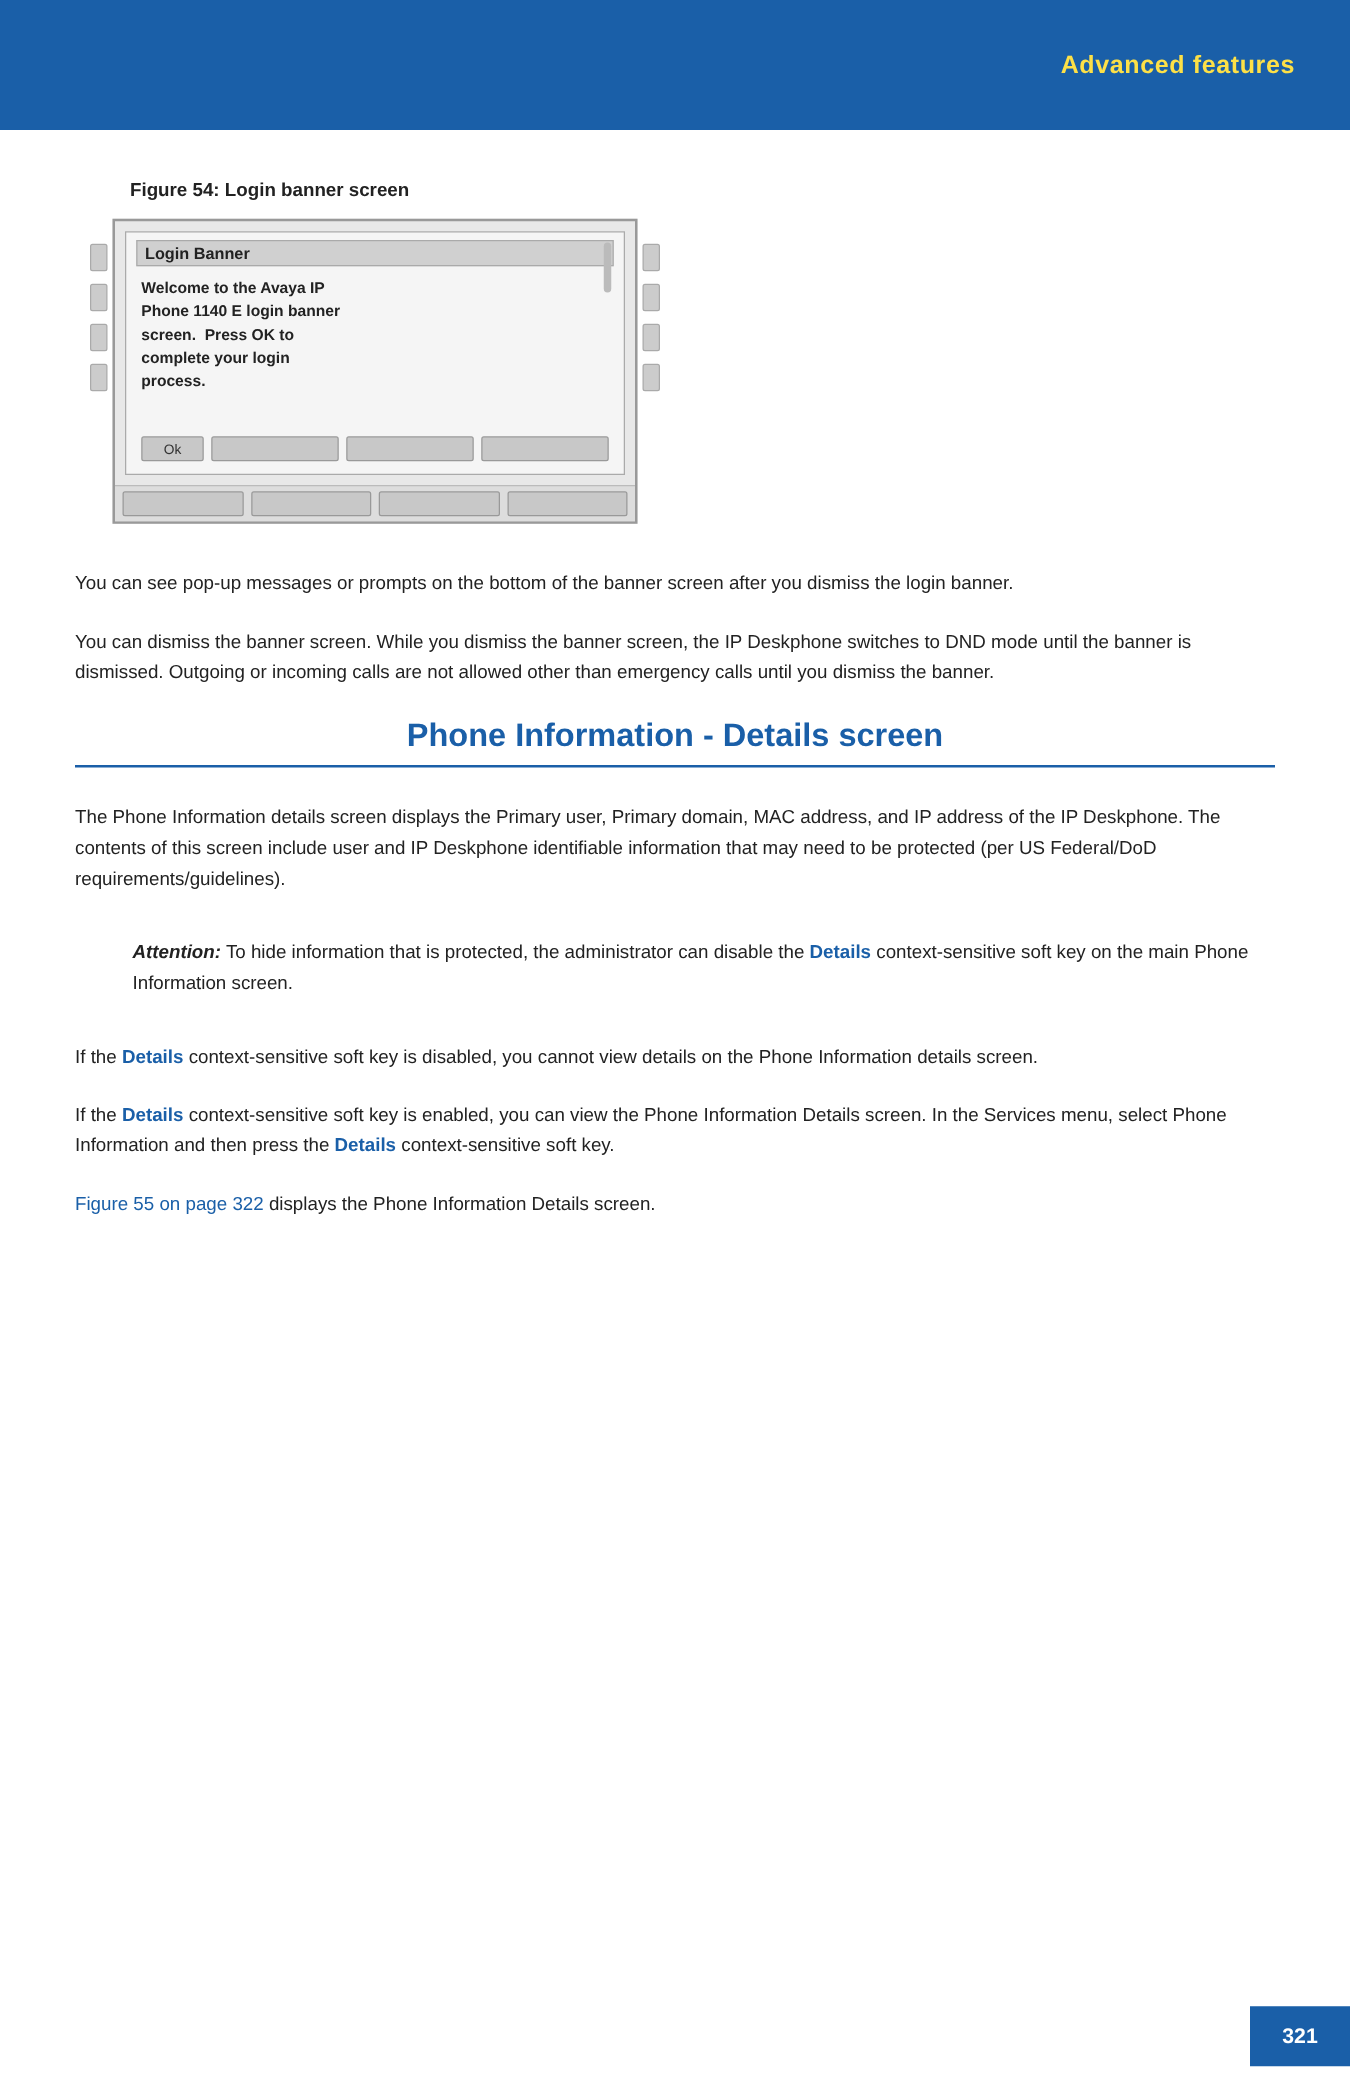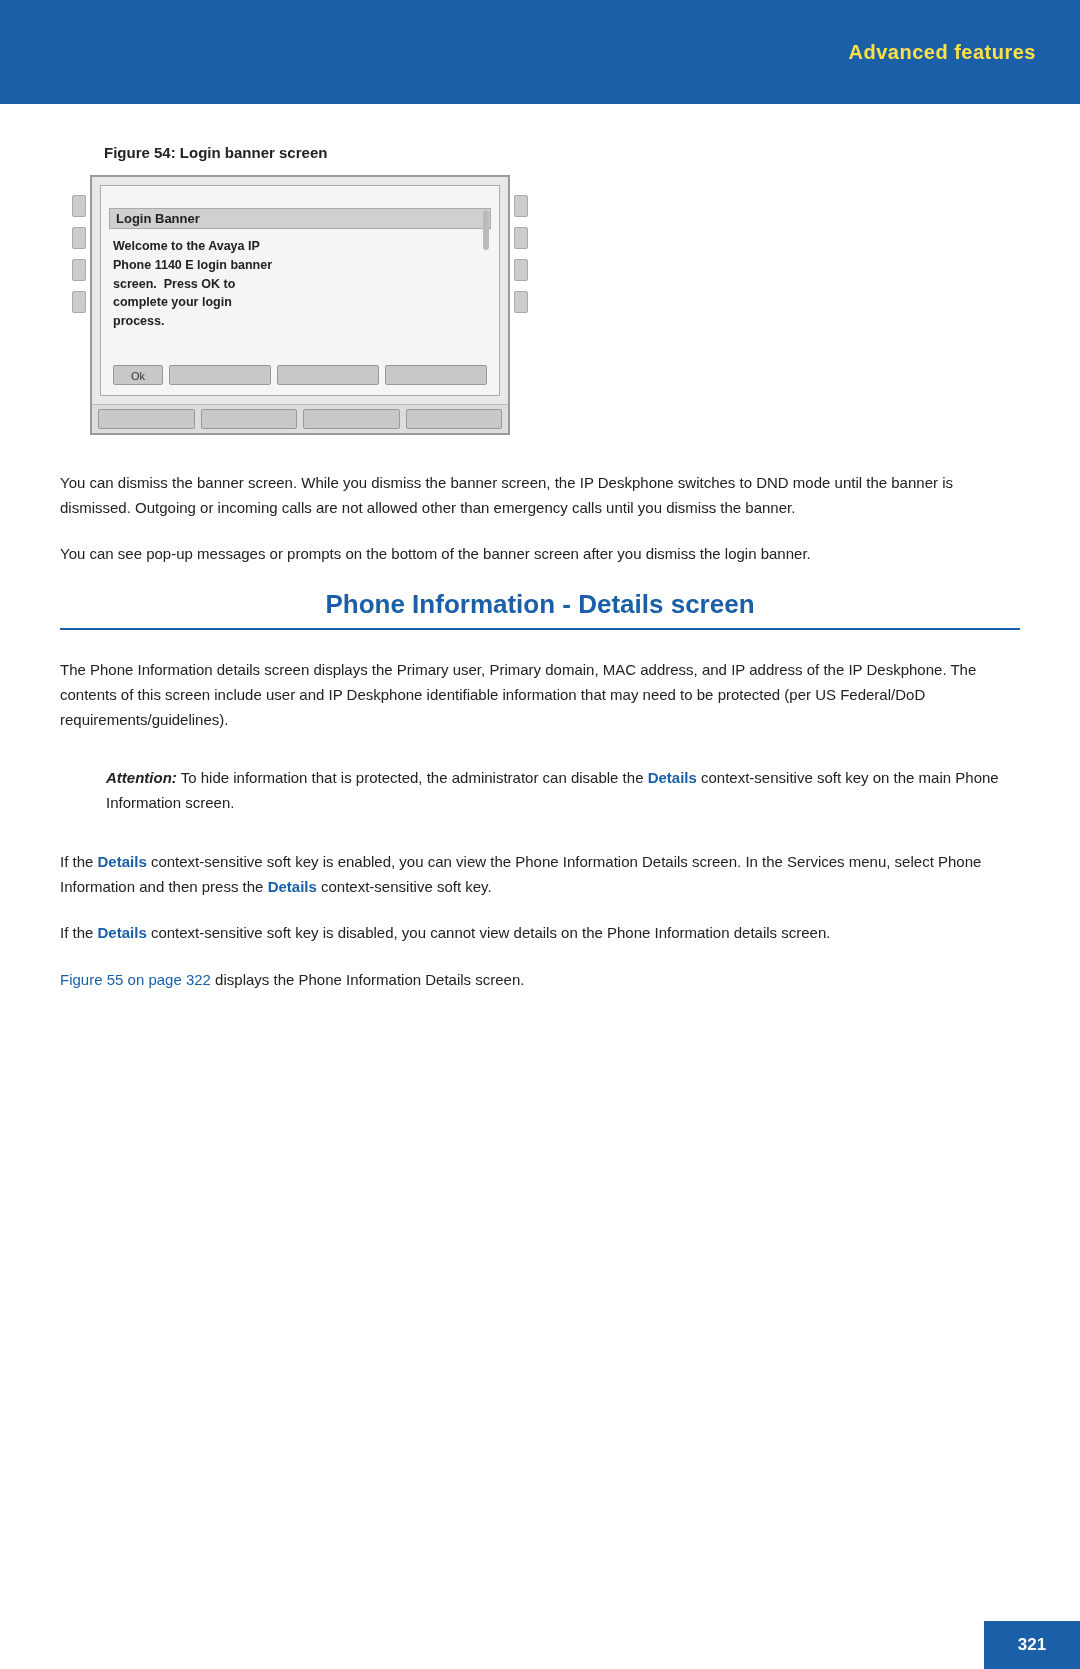--- a/index.html
+++ b/index.html
@@ -57,21 +57,21 @@
       width: 420px;
       background: #e8e8e8;
       padding: 0;
       position: relative;
     }
 
     .phone-screen-inner {
       border: 1px solid #aaa;
       margin: 8px;
       background: #f5f5f5;
-      padding: 22px 8px 8px 8px;
+      padding: 6px 8px 8px 8px;
     }
 
     .phone-screen-titlebar {
       background: #d0d0d0;
       border: 1px solid #aaa;
       padding: 2px 6px;
       font-size: 13px;
       font-weight: bold;
       color: #222;
       margin-bottom: 6px;
@@ -187,23 +187,23 @@
     }
 
     .link-inline {
       color: #1a5fa8;
       text-decoration: none;
     }
 
     
     .page-footer {
       position: absolute;
-      bottom: 0;
+      bottom: 16px;
       right: 0;
-      width: 96px;
+      width: 80px;
       height: 48px;
       background: #1a5fa8;
       display: flex;
       align-items: center;
       justify-content: center;
     }
 
     .page-number {
       color: #fff;
       font-weight: bold;
@@ -277,44 +277,44 @@
       <div class="phone-side-keys-right">
         <div class="side-key"></div>
         <div class="side-key"></div>
         <div class="side-key"></div>
         <div class="side-key"></div>
       </div>
     </div>
   </div>
 
   
+  <p class="para">You can see pop-up messages or prompts on the bottom of the banner screen after you dismiss the login banner.</p>
+
+  
   <p class="para">You can dismiss the banner screen. While you dismiss the banner screen, the IP Deskphone switches to DND mode until the banner is dismissed. Outgoing or incoming calls are not allowed other than emergency calls until you dismiss the banner.</p>
-
-  
-  <p class="para">You can see pop-up messages or prompts on the bottom of the banner screen after you dismiss the login banner.</p>
 
   
   <h2 class="section-heading">Phone Information - Details screen</h2>
 
   
   <p class="para">The Phone Information details screen displays the Primary user, Primary domain, MAC address, and IP address of the IP Deskphone. The contents of this screen include user and IP Deskphone identifiable information that may need to be protected (per US Federal/DoD requirements/guidelines).</p>
 
   
   <div class="attention-box">
     <span class="attention-label">Attention:</span><span> To hide information that is protected, the administrator can disable the </span><a class="link-blue" href="#">Details</a><span> context-sensitive soft key on the main Phone Information screen.</span>
   </div>
 
   
   <p class="para">
+    <span>If the </span><a class="link-blue" href="#">Details</a><span> context-sensitive soft key is disabled, you cannot view details on the Phone Information details screen.</span>
+  </p>
+
+  
+  <p class="para">
     <span>If the </span><a class="link-blue" href="#">Details</a><span> context-sensitive soft key is enabled, you can view the Phone Information Details screen. In the Services menu, select Phone Information and then press the </span><a class="link-blue" href="#">Details</a><span> context-sensitive soft key.</span>
-  </p>
-
-  
-  <p class="para">
-    <span>If the </span><a class="link-blue" href="#">Details</a><span> context-sensitive soft key is disabled, you cannot view details on the Phone Information details screen.</span>
   </p>
 
   
   <p class="para">
     <a class="link-inline" href="#">Figure 55 on page 322</a><span> displays the Phone Information Details screen.</span>
   </p>
 
 </div>
 
 <div class="page-footer">

